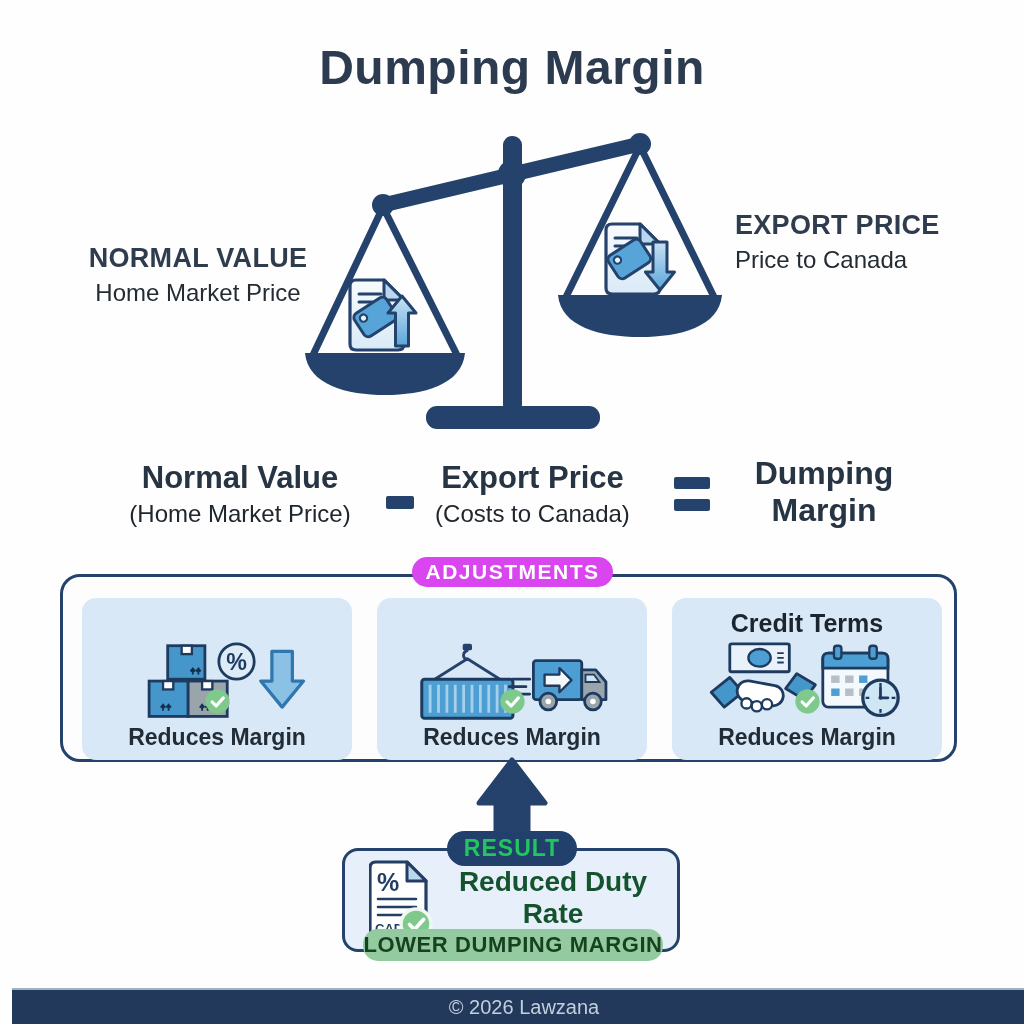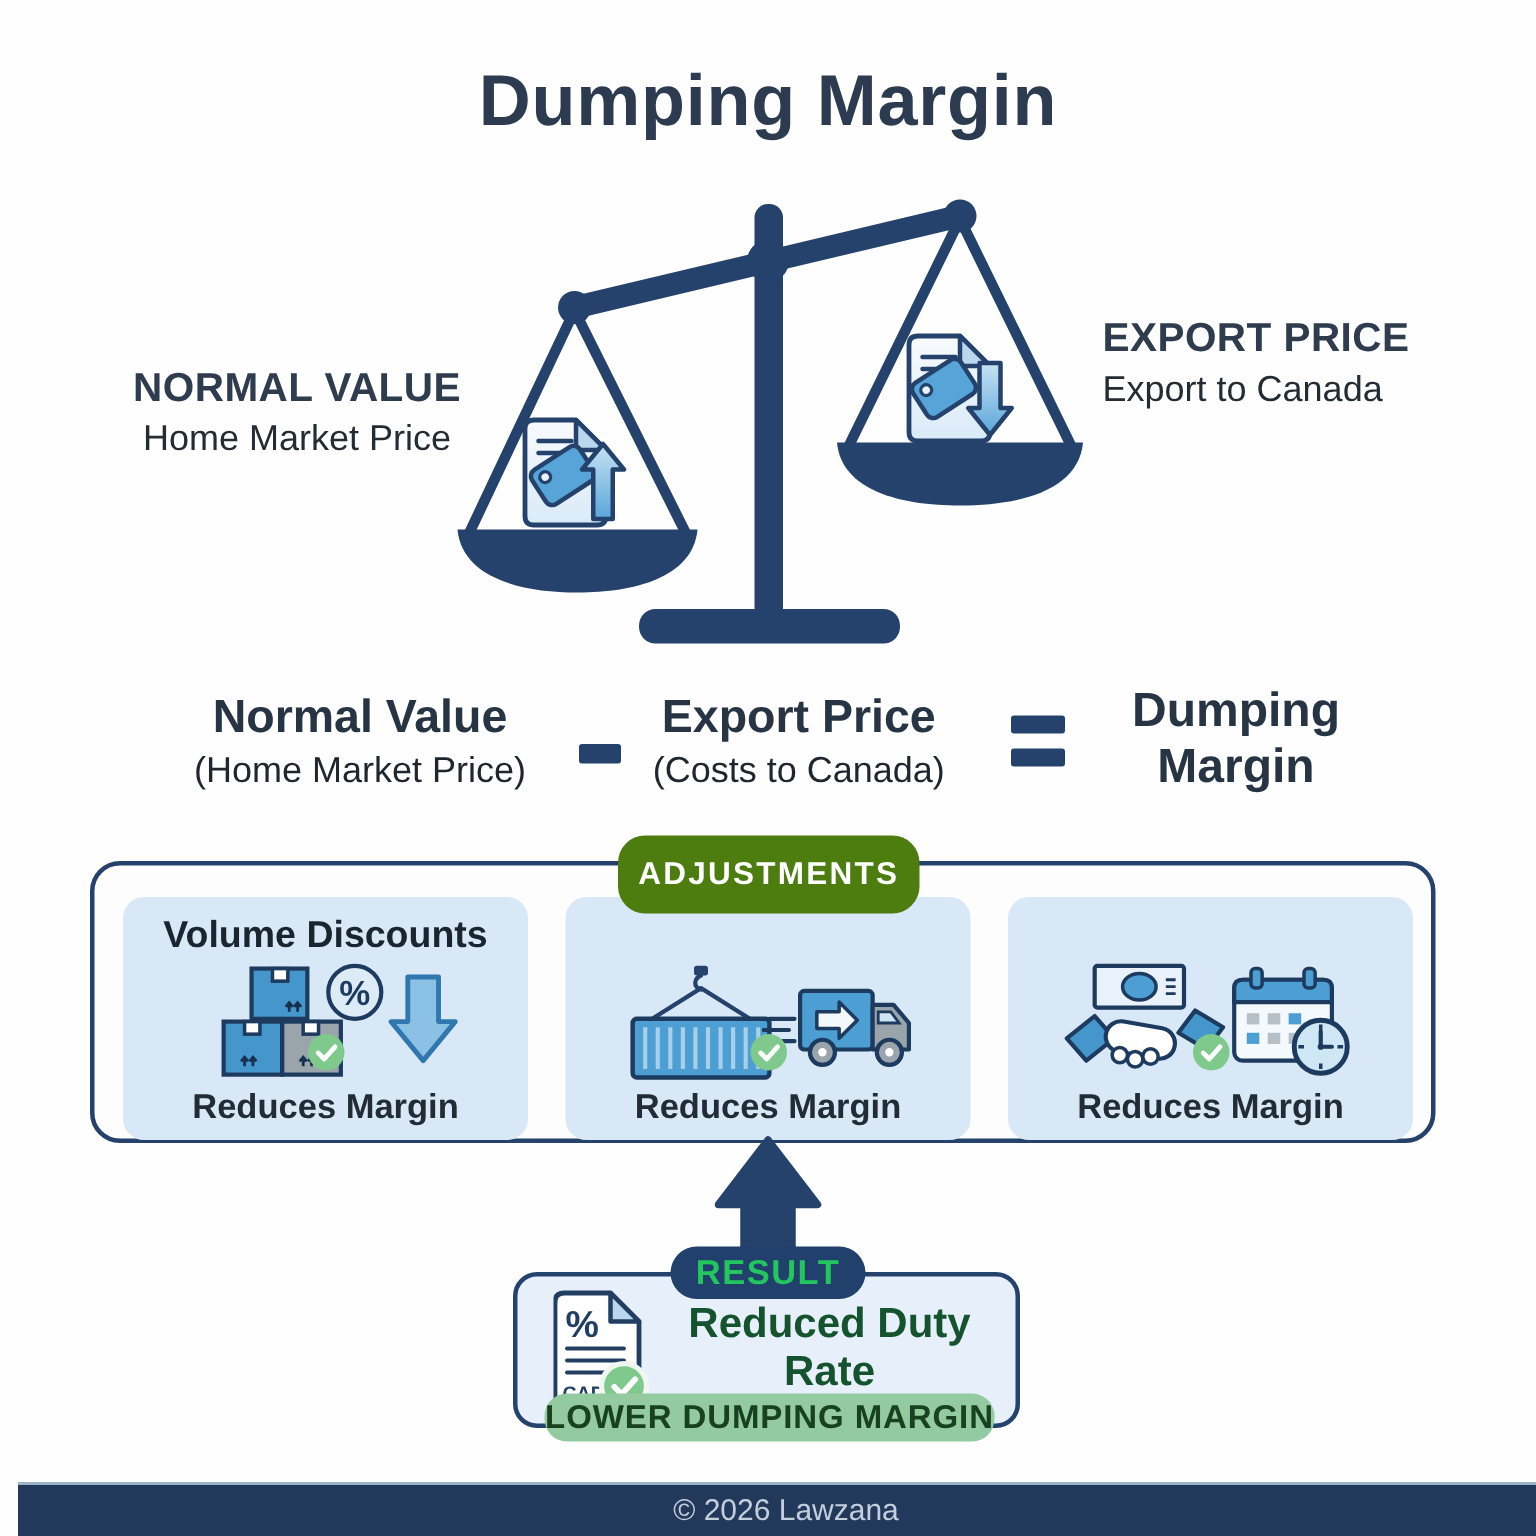--- a/index.html
+++ b/index.html
@@ -23,21 +23,21 @@
   .term1{left:115px;top:460px;width:250px;}
   .term2{left:410px;top:460px;width:245px;}
   .term3{left:738px;top:455px;width:172px;font-size:32px;font-weight:700;
          color:#273444;text-align:center;line-height:37px;}
   .minus-bar{left:386px;top:496px;width:28px;height:13px;background:#24426b;border-radius:2px;}
   .equals-bar1{left:674px;top:477px;width:36px;height:12px;background:#24426b;border-radius:2px;}
   .equals-bar2{left:674px;top:499px;width:36px;height:12px;background:#24426b;border-radius:2px;}
   
   .adjustments-box{left:60px;top:574px;width:897px;height:188px;background:#fdfdfe;
                    border:3.5px solid #24426b;border-radius:20px;z-index:1;box-sizing:border-box;}
-  .adjustments-pill{left:412px;top:557px;width:201px;height:52px;background:#4d7c0f;
+  .adjustments-pill{left:412px;top:557px;width:201px;height:30px;background:#d946ef;
                     border-radius:18px;display:flex;align-items:center;justify-content:center;
                     color:#ffffff;font-size:21px;font-weight:700;letter-spacing:1.5px;z-index:4;}
   .card{width:270px;height:162px;top:598px;background:#d9e8f6;border-radius:14px;z-index:2;}
   .card1{left:82px;} .card2{left:377px;} .card3{left:672px;}
   .card-title{text-align:center;margin-top:11px;font-size:25px;font-weight:700;color:#1b2530;}
   .card-icon{position:absolute;left:0;right:0;top:44px;height:80px;display:flex;
              align-items:center;justify-content:center;}
   .card-note{position:absolute;left:0;right:0;bottom:9px;display:flex;align-items:center;
              justify-content:center;gap:9px;flex-direction:column;}
   .card-note-text{font-size:23px;font-weight:600;color:#222c36;}
@@ -124,41 +124,40 @@
 
     <polygon points="512,760 545,803 528,803 528,838 496,838 496,803 479,803" fill="#24426b" stroke="#24426b" stroke-width="5" stroke-linejoin="round"></polygon>
   </svg>
 
   <div class="abs label-left">
     <div class="label-heading">NORMAL VALUE</div>
     <div class="label-sub">Home Market Price</div>
   </div>
   <div class="abs label-right">
     <div class="label-heading">EXPORT PRICE</div>
-    <div class="label-sub">Export to Canada</div>
+    <div class="label-sub">Price to Canada</div>
   </div>
 
   <div class="abs term term1">
     <div class="term-main">Normal Value</div>
     <div class="term-sub">(Home Market Price)</div>
   </div>
   <div class="abs minus-bar"></div>
   <div class="abs term term2">
     <div class="term-main">Export Price</div>
     <div class="term-sub">(Costs to Canada)</div>
   </div>
   <div class="abs equals-bar1"></div>
   <div class="abs equals-bar2"></div>
   <div class="abs term3">Dumping Margin</div>
 
   <div class="abs adjustments-box"></div>
   <div class="abs adjustments-pill">ADJUSTMENTS</div>
 
   <div class="abs card card1">
-    <div class="card-title">Volume Discounts</div>
     <div class="card-icon">
       <svg width="210" height="80" viewBox="0 0 210 86">
         <g transform="translate(28,2)">
           <rect x="24" y="2" width="40" height="36" fill="#4596cb" stroke="#1d3a5f" stroke-width="3"></rect>
           <rect x="39" y="2" width="11" height="9" fill="#ffffff" stroke="#1d3a5f" stroke-width="2.5"></rect>
           <g stroke="#16314f" stroke-width="2" fill="none">
             <path d="M51,33 V27 M48.5,29.5 L51,26.5 L53.5,29.5 M57,33 V27 M54.5,29.5 L57,26.5 L59.5,29.5"></path>
           </g>
           <rect x="4" y="40" width="42" height="38" fill="#4596cb" stroke="#1d3a5f" stroke-width="3"></rect>
           <rect x="19" y="40" width="11" height="9" fill="#ffffff" stroke="#1d3a5f" stroke-width="2.5"></rect>
@@ -215,20 +214,21 @@
     <div class="card-note">
       <svg width="27" height="27" viewBox="0 0 30 30">
         <circle cx="15" cy="15" r="13.5" fill="#7fc98c"></circle>
         <path d="M9,15.5 L13.5,20 L21.5,11" stroke="#ffffff" stroke-width="3.5" fill="none" stroke-linecap="round" stroke-linejoin="round"></path>
       </svg>
       <span class="card-note-text">Reduces Margin</span>
     </div>
   </div>
 
   <div class="abs card card3">
+    <div class="card-title">Credit Terms</div>
     <div class="card-icon">
       <svg width="210" height="80" viewBox="0 0 210 86">
         <g transform="translate(22,2)">
           <rect x="0" y="0" width="64" height="30" rx="2" fill="#e9f2fa" stroke="#1d3a5f" stroke-width="3"></rect>
           <ellipse cx="32" cy="15" rx="12" ry="9.5" fill="#4d9fd3" stroke="#1d3a5f" stroke-width="2.5"></ellipse>
           <path d="M51,10 h7 M51,15 h7 M51,20 h7" stroke="#1d3a5f" stroke-width="2"></path>
         </g>
         <g transform="translate(2,32)">
           <polygon points="0,22 20,6 34,22 14,38" fill="#4596cb" stroke="#1d3a5f" stroke-width="3" stroke-linejoin="round"></polygon>
           <polygon points="112,14 92,2 80,18 100,30" fill="#4596cb" stroke="#1d3a5f" stroke-width="3" stroke-linejoin="round"></polygon>

